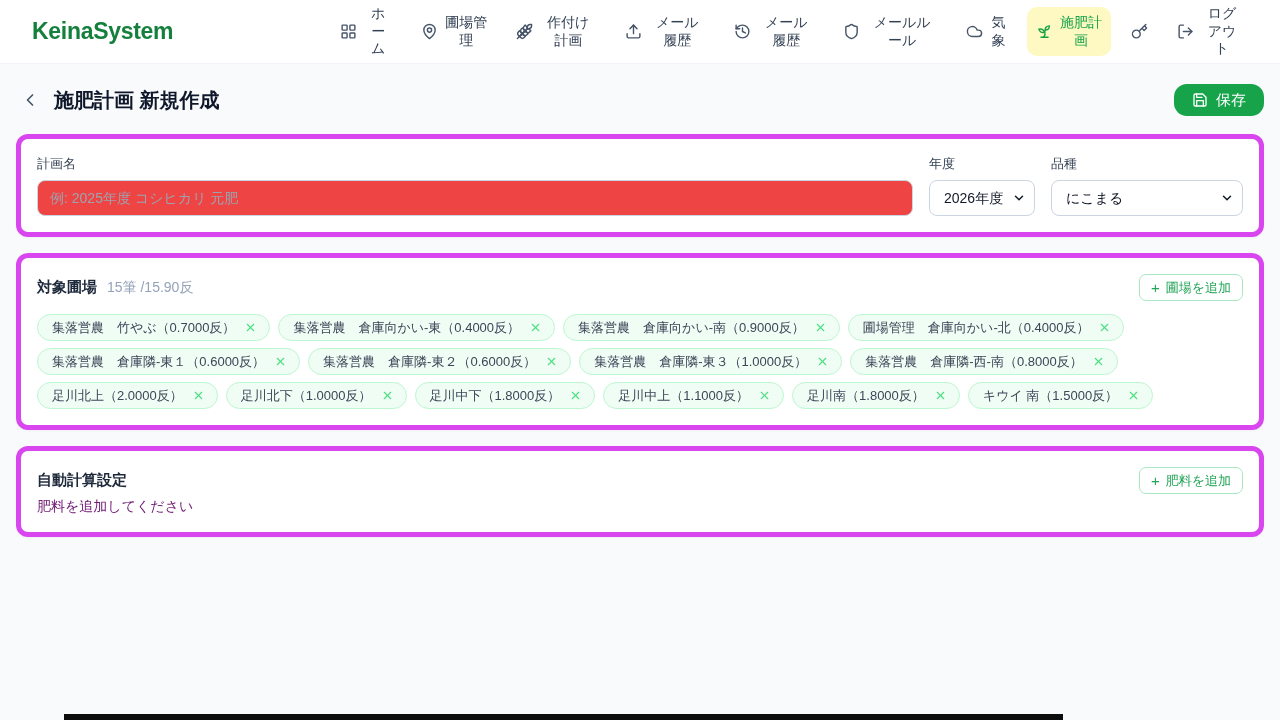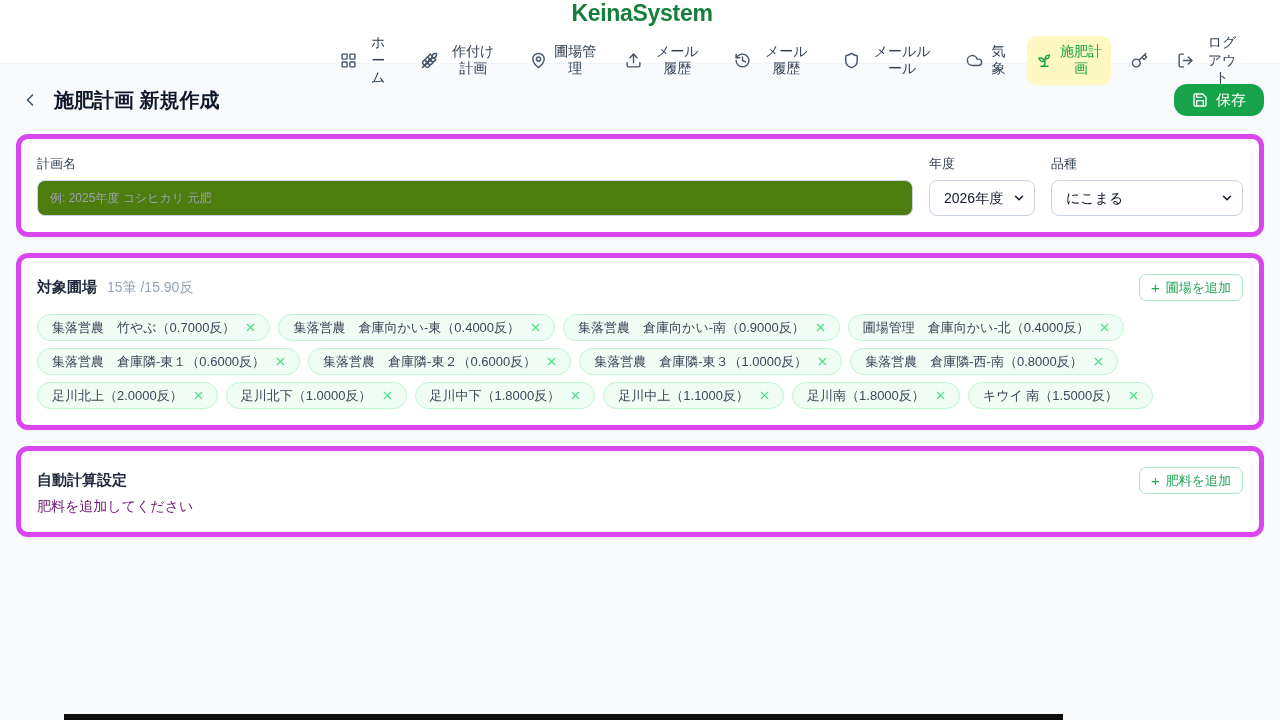--- a/index.html
+++ b/index.html
@@ -6,21 +6,21 @@
   html,body { width:1280px; height:720px; overflow:hidden; }
   body {
     font-family:"Liberation Sans","DejaVu Sans",sans-serif;
     background:#f8fafc; color:#1e293b; position:relative;
   }
   svg { display:block; }
 
   
   .topnav {
     height:64px; background:#ffffff; border-bottom:1px solid #f1f5f9;
-    display:flex; align-items:center; padding:0 28px 0 32px;flex-direction:column;
+    display:flex; align-items:center; padding:0 28px 0 32px;
   }
   .logo { font-size:23px; font-weight:700; color:#15803d; letter-spacing:-0.3px; white-space:nowrap; }
   .nav-items { margin-left:auto; display:flex; align-items:center; gap:11px; }
   .nav-item {
     display:flex; align-items:center; gap:7px; color:#334155;
     font-size:14px; line-height:1.25; padding:7px 9px; border-radius:10px; cursor:pointer;
   }
   .nav-item .nlabel { text-align:center; word-break:break-all; }
   .nav-item.active { background:#fef9c3; color:#16a34a; }
   .nicon { color:#475569; flex:none; }
@@ -44,21 +44,21 @@
     background:#fff; border:5px solid #d946ef; border-radius:12px;
     box-shadow:0 1px 2px rgba(15,23,42,.04); padding:16px; margin-bottom:16px;
   }
   .field-label { font-size:13px; color:#334155; margin-bottom:7px; display:block; }
   .form-row { display:flex; gap:16px; }
   .fg-plan { flex:1; }
   .fg-year { width:106px; flex:none; }
   .fg-variety { width:192px; flex:none; }
   .text-input {
     width:100%; height:36px; border:1px solid #cbd5e1; border-radius:8px;
-    padding:0 12px; font-size:12px; color:#111827; outline:none; background:#4d7c0f;
+    padding:0 12px; font-size:14px; color:#111827; outline:none; background:#ef4444;
     font-family:inherit;
   }
   .text-input::placeholder { color:#9ca3af; }
   .select-wrap { position:relative; }
   .select-wrap select {
     width:100%; height:36px; border:1px solid #cbd5e1; border-radius:8px;
     padding:0 28px 0 14px; font-size:14px; color:#111827; background:#fff;
     appearance:none; -webkit-appearance:none; outline:none; cursor:pointer;
     font-family:inherit;
   }
@@ -103,41 +103,41 @@
             <rect x="3" y="14" width="7" height="7" rx="1"></rect>
             <rect x="14" y="14" width="7" height="7" rx="1"></rect>
           </svg>
       </span>
       <span class="nlabel" style="width:2em">ホーム</span>
     </div>
 
     <div class="nav-item">
       <span class="nicon">
         <svg width="17" height="17" viewBox="0 0 24 24" fill="none" stroke="currentColor" stroke-width="2" stroke-linecap="round" stroke-linejoin="round">
+            <path d="M20 10c0 6-8 12-8 12s-8-6-8-12a8 8 0 0 1 16 0Z"></path>
+            <circle cx="12" cy="10" r="3"></circle>
+          </svg>
+      </span>
+      <span class="nlabel" style="width:3em">圃場管理</span>
+    </div>
+
+    <div class="nav-item">
+      <span class="nicon">
+        <svg width="17" height="17" viewBox="0 0 24 24" fill="none" stroke="currentColor" stroke-width="2" stroke-linecap="round" stroke-linejoin="round">
             <path d="M2 22 16 8"></path>
             <path d="M3.47 12.53 5 11l1.53 1.53a3.5 3.5 0 0 1 0 4.94L5 19l-1.53-1.53a3.5 3.5 0 0 1 0-4.94Z"></path>
             <path d="M7.47 8.53 9 7l1.53 1.53a3.5 3.5 0 0 1 0 4.94L9 15l-1.53-1.53a3.5 3.5 0 0 1 0-4.94Z"></path>
             <path d="M11.47 4.53 13 3l1.53 1.53a3.5 3.5 0 0 1 0 4.94L13 11l-1.53-1.53a3.5 3.5 0 0 1 0-4.94Z"></path>
             <path d="M20 2h2v2a4 4 0 0 1-4 4h-2V6a4 4 0 0 1 4-4Z"></path>
             <path d="M11.47 17.47 13 19l-1.53 1.53a3.5 3.5 0 0 1-4.94 0L5 19l1.53-1.53a3.5 3.5 0 0 1 4.94 0Z"></path>
             <path d="M15.47 13.47 17 15l-1.53 1.53a3.5 3.5 0 0 1-4.94 0L9 15l1.53-1.53a3.5 3.5 0 0 1 4.94 0Z"></path>
             <path d="M19.47 9.47 21 11l-1.53 1.53a3.5 3.5 0 0 1-4.94 0L13 11l1.53-1.53a3.5 3.5 0 0 1 4.94 0Z"></path>
           </svg>
       </span>
       <span class="nlabel" style="width:4em">作付け計画</span>
-    </div>
-
-    <div class="nav-item">
-      <span class="nicon">
-        <svg width="17" height="17" viewBox="0 0 24 24" fill="none" stroke="currentColor" stroke-width="2" stroke-linecap="round" stroke-linejoin="round">
-            <path d="M20 10c0 6-8 12-8 12s-8-6-8-12a8 8 0 0 1 16 0Z"></path>
-            <circle cx="12" cy="10" r="3"></circle>
-          </svg>
-      </span>
-      <span class="nlabel" style="width:3em">圃場管理</span>
     </div>
 
 
     <div class="nav-item">
       <span class="nicon">
         <svg width="17" height="17" viewBox="0 0 24 24" fill="none" stroke="currentColor" stroke-width="2" stroke-linecap="round" stroke-linejoin="round">
             <path d="M21 15v4a2 2 0 0 1-2 2H5a2 2 0 0 1-2-2v-4"></path>
             <polyline points="17 8 12 3 7 8"></polyline>
             <line x1="12" y1="3" x2="12" y2="15"></line>
           </svg>

